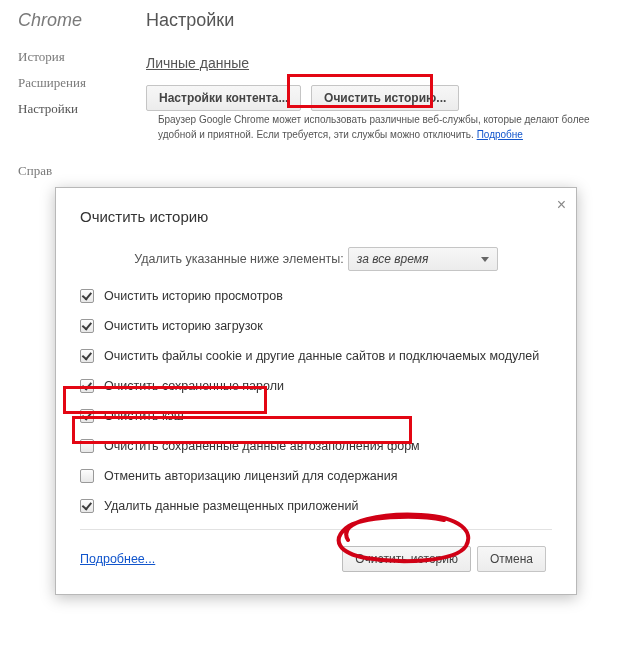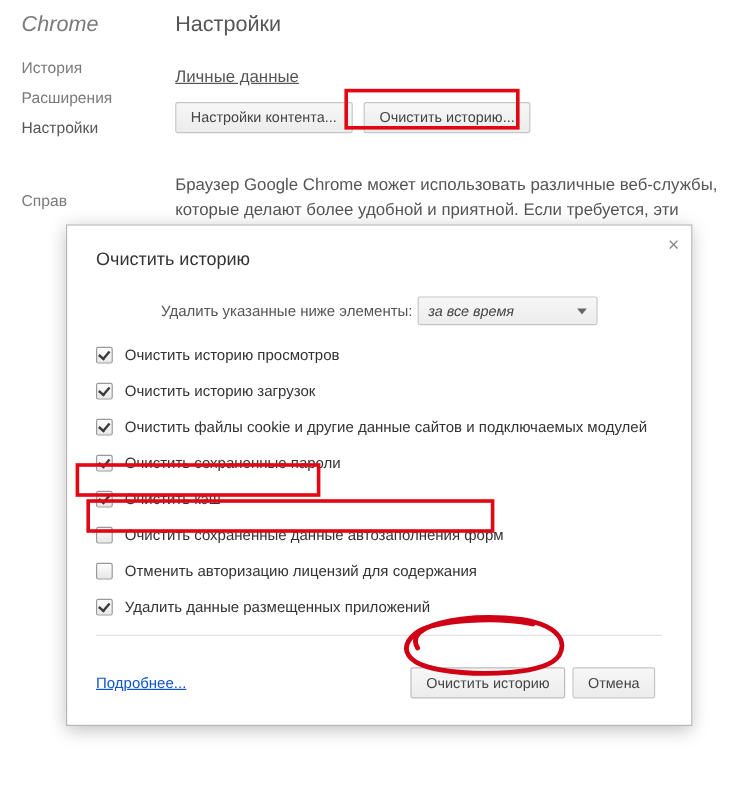--- a/index.html
+++ b/index.html
@@ -27,20 +27,21 @@
     color: #7a7a7a;
     margin: 2px 0 18px 0;
     font-weight: 400;
     font-style: italic;
   }
   .nav-item {
     font-size: 13px;
     color: #7a7a7a;
     margin-bottom: 10px;
     cursor: pointer;
+    font-family: Liberation Serif, serif;
   }
   .nav-item.active { color: #565656; }
   .nav-gap { height: 36px; }
   .main {
     flex: 1;
     padding-left: 8px;
   }
   .page-heading {
     font-size: 18px;
     color: #555;
@@ -57,26 +58,27 @@
     display: inline-block;
     background: linear-gradient(#f7f7f7,#ececec);
     border: 1px solid #c5c5c5;
     border-radius: 2px;
     padding: 5px 12px;
     font-size: 12px;
     color: #444;
     cursor: pointer;
     margin-right: 6px;
   }
-  .btn-row { margin-bottom: 32px; }
+  .btn-row { margin-bottom: 1px; font-weight: bold; }
   .desc {
-    font-size: 14px;
+    font-size: 10px;
     color: #555;
     line-height: 1.5;
     max-width: 490px;
+    margin-left: 12px;
   }
   .desc .link { color: #1155cc; text-decoration: underline; cursor: pointer; }
 
   
   .dialog {
     position: absolute;
     left: 55px;
     top: 187px;
     width: 522px;
     background: #fff;
@@ -151,21 +153,21 @@
   .chk.checked::after {
     content: "";
     width: 4px; height: 7px;
     border: solid #3b3b3b;
     border-width: 0 2px 2px 0;
     transform: rotate(40deg) translate(-1px,-1px);
   }
   .dlg-footer {
     border-top: 1px solid #e2e2e2;
     margin-top: 14px;
-    padding-top: 26px;
+    padding-top: 16px;
     display: flex;
     align-items: center;
   }
   .more-link {
     color: #1155cc;
     font-size: 12.5px;
     cursor: pointer;
     text-decoration: underline;
   }
   .footer-spacer { flex: 1; }

